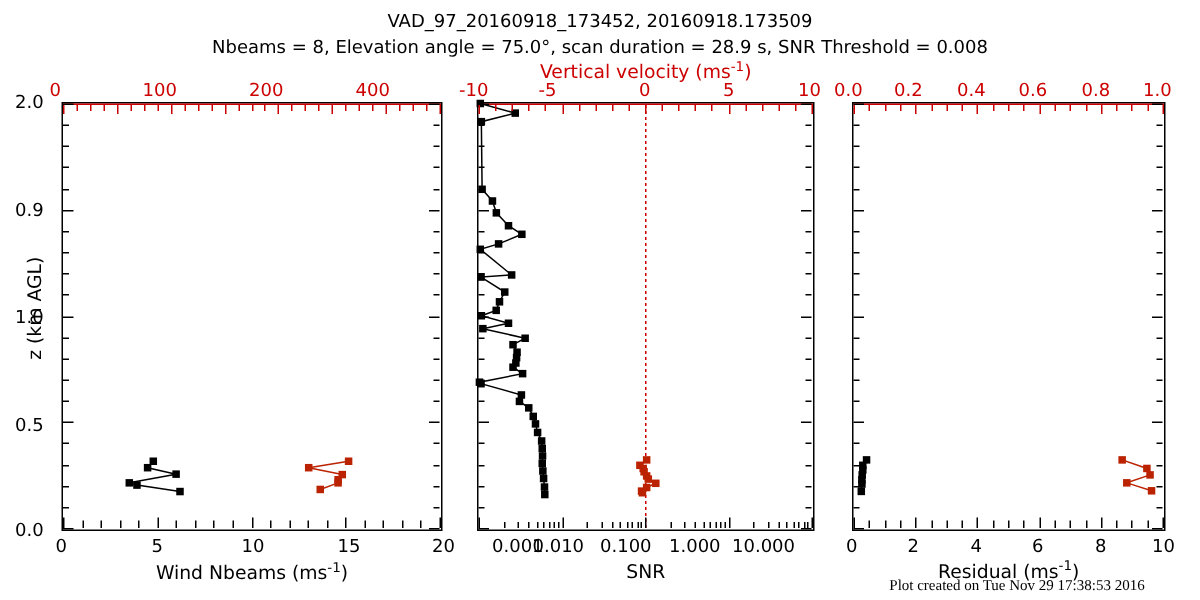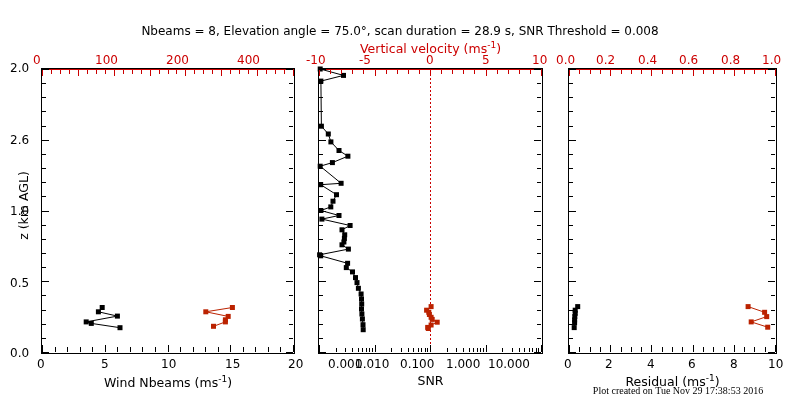--- a/index.html
+++ b/index.html
@@ -35,27 +35,28 @@
   .ln-blk{fill:none;stroke:#000000;stroke-width:1;}
   .ln-red{fill:none;stroke:#bb2200;stroke-width:1;}
   .mk-blk{fill:#000000;}
   .mk-red{fill:#bb2200;}
 </style>
 </head>
 <body>
 
 <div id="root">
 
+  <div class="txt t-title blk" style="left:0;top:8px;width:800px;text-align:center;">VAD_97_20160918_173452, 20160918.173509</div>
 
   <div class="txt t-sub blk" style="left:0;top:25px;width:800px;text-align:center;">Nbeams = 8, Elevation angle = 75.0°, scan duration = 28.9 s, SNR Threshold = 0.008</div>
 
   <div class="ylabel blk" style="left:-22px;top:198px;width:90px;text-align:center;">z (km AGL)</div>
 
   <div class="txt t-tick blk" style="left:10px;top:62px;">2.0</div>
-  <div class="txt t-tick blk" style="left:10px;top:134px;">2.6</div>
+  <div class="txt t-tick blk" style="left:10px;top:134px;">0.9</div>
   <div class="txt t-tick blk" style="left:10px;top:205px;">1.0</div>
   <div class="txt t-tick blk" style="left:10px;top:277px;">0.5</div>
   <div class="txt t-tick blk" style="left:10px;top:347px;">0.0</div>
 
 
   <div class="txt t-tick red" style="left:33px;top:54px;">0</div>
   <div class="txt t-tick red" style="left:95px;top:54px;">100</div>
   <div class="txt t-tick red" style="left:166px;top:54px;">200</div>
   <div class="txt t-tick red" style="left:237px;top:54px;">400</div>
 

